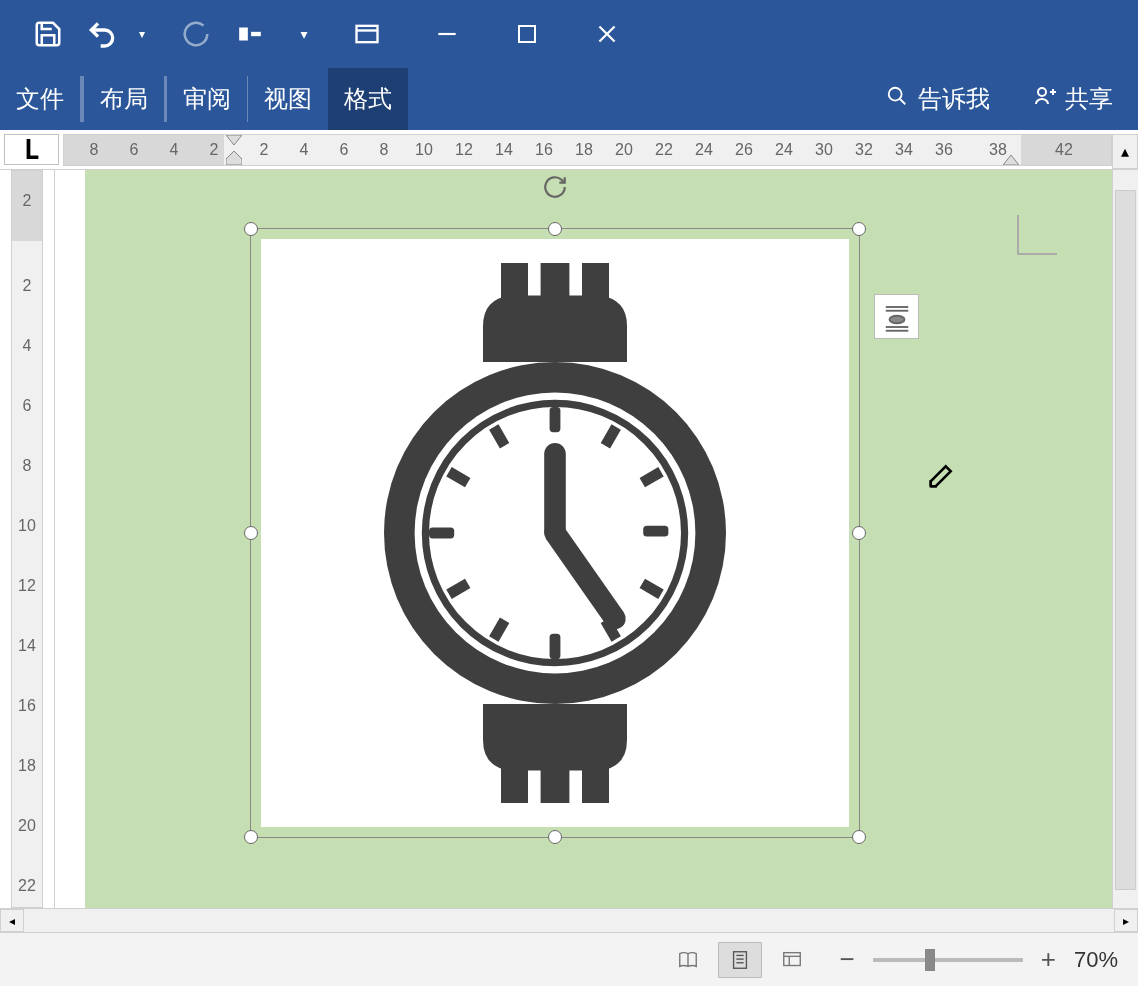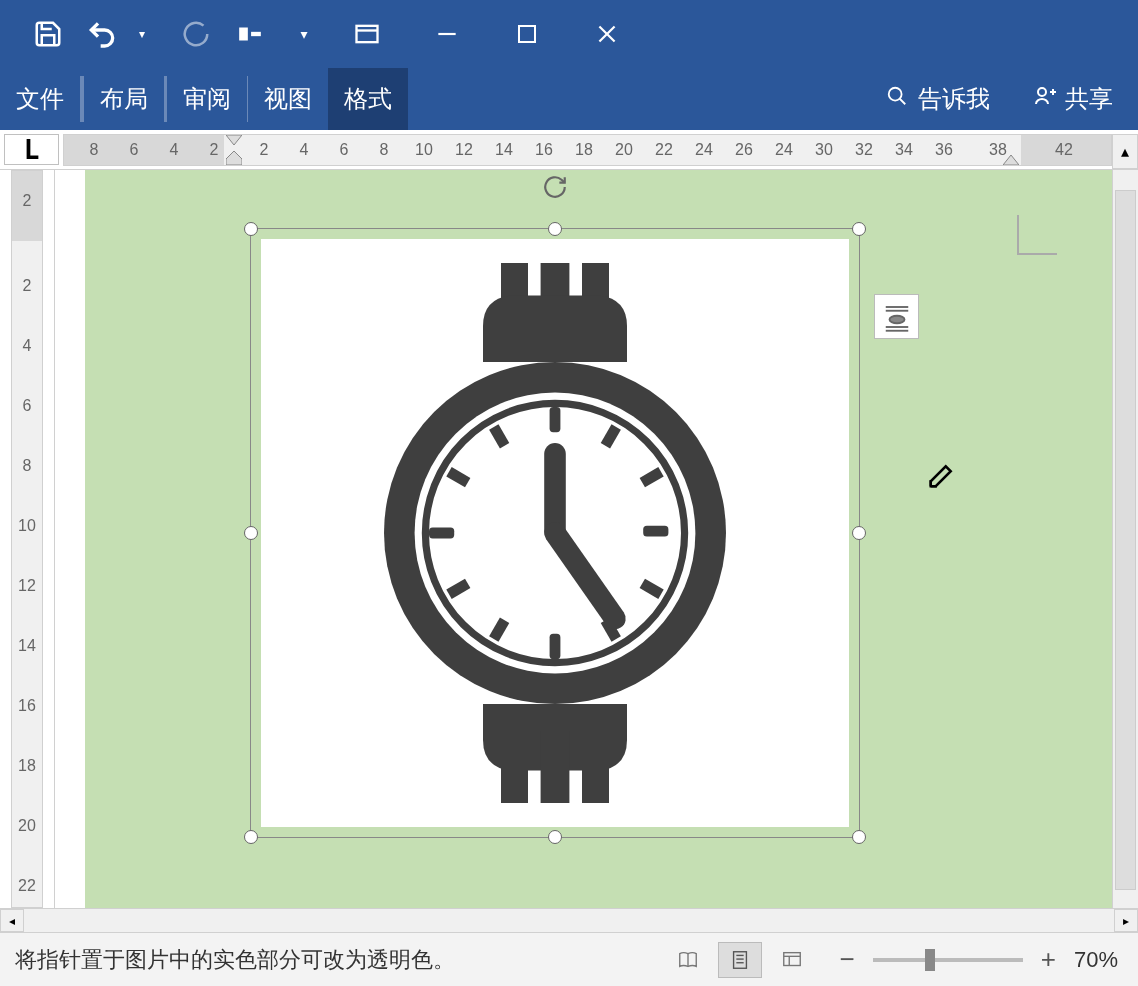--- a/index.html
+++ b/index.html
@@ -285,21 +285,20 @@
     </div>
 </div>
 
 <div class="hscroll-row">
   <div class="arrow">◂</div>
   <div class="hscroll-track"></div>
   <div class="arrow">▸</div>
 </div>
 
 <div class="statusbar">
-  <span>将指针置于图片中的实色部分可改为透明色。</span>
   <div class="views">
     <div class="vbtn">
         <svg width="26" height="22" viewBox="0 0 24 24" fill="none" stroke="#777" stroke-width="1.5">
           <path d="M3 5 Q7 3 12 5 Q17 3 21 5 V19 Q17 17 12 19 Q7 17 3 19 Z"></path>
           <line x1="12" y1="5" x2="12" y2="19"></line>
         </svg>
       </div>
     <div class="vbtn active">
         <svg width="24" height="22" viewBox="0 0 24 24" fill="none" stroke="#555" stroke-width="1.5">
           <rect x="5" y="3" width="14" height="18"></rect>

